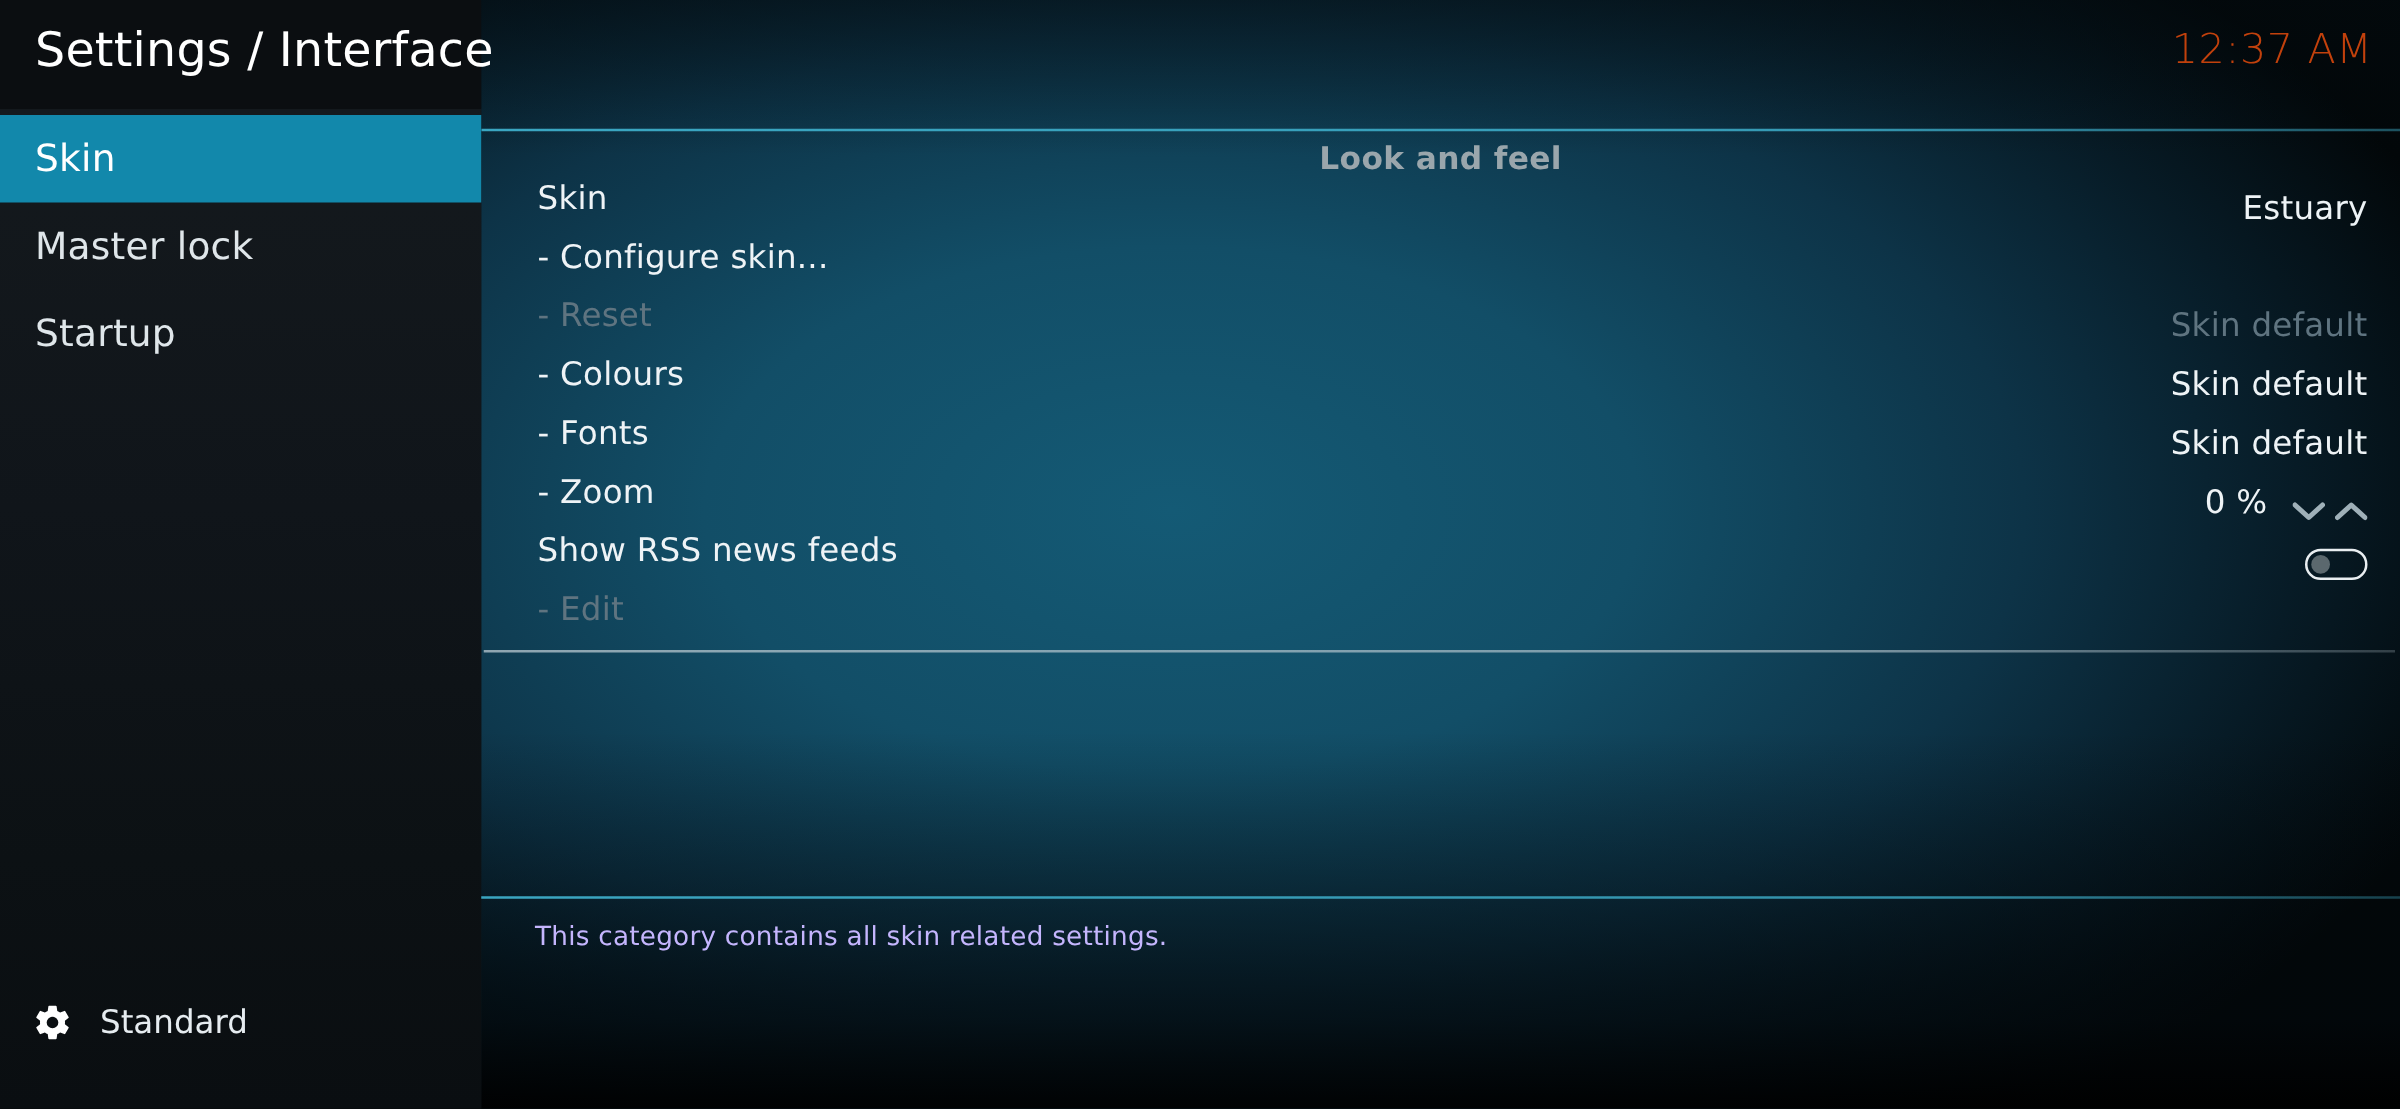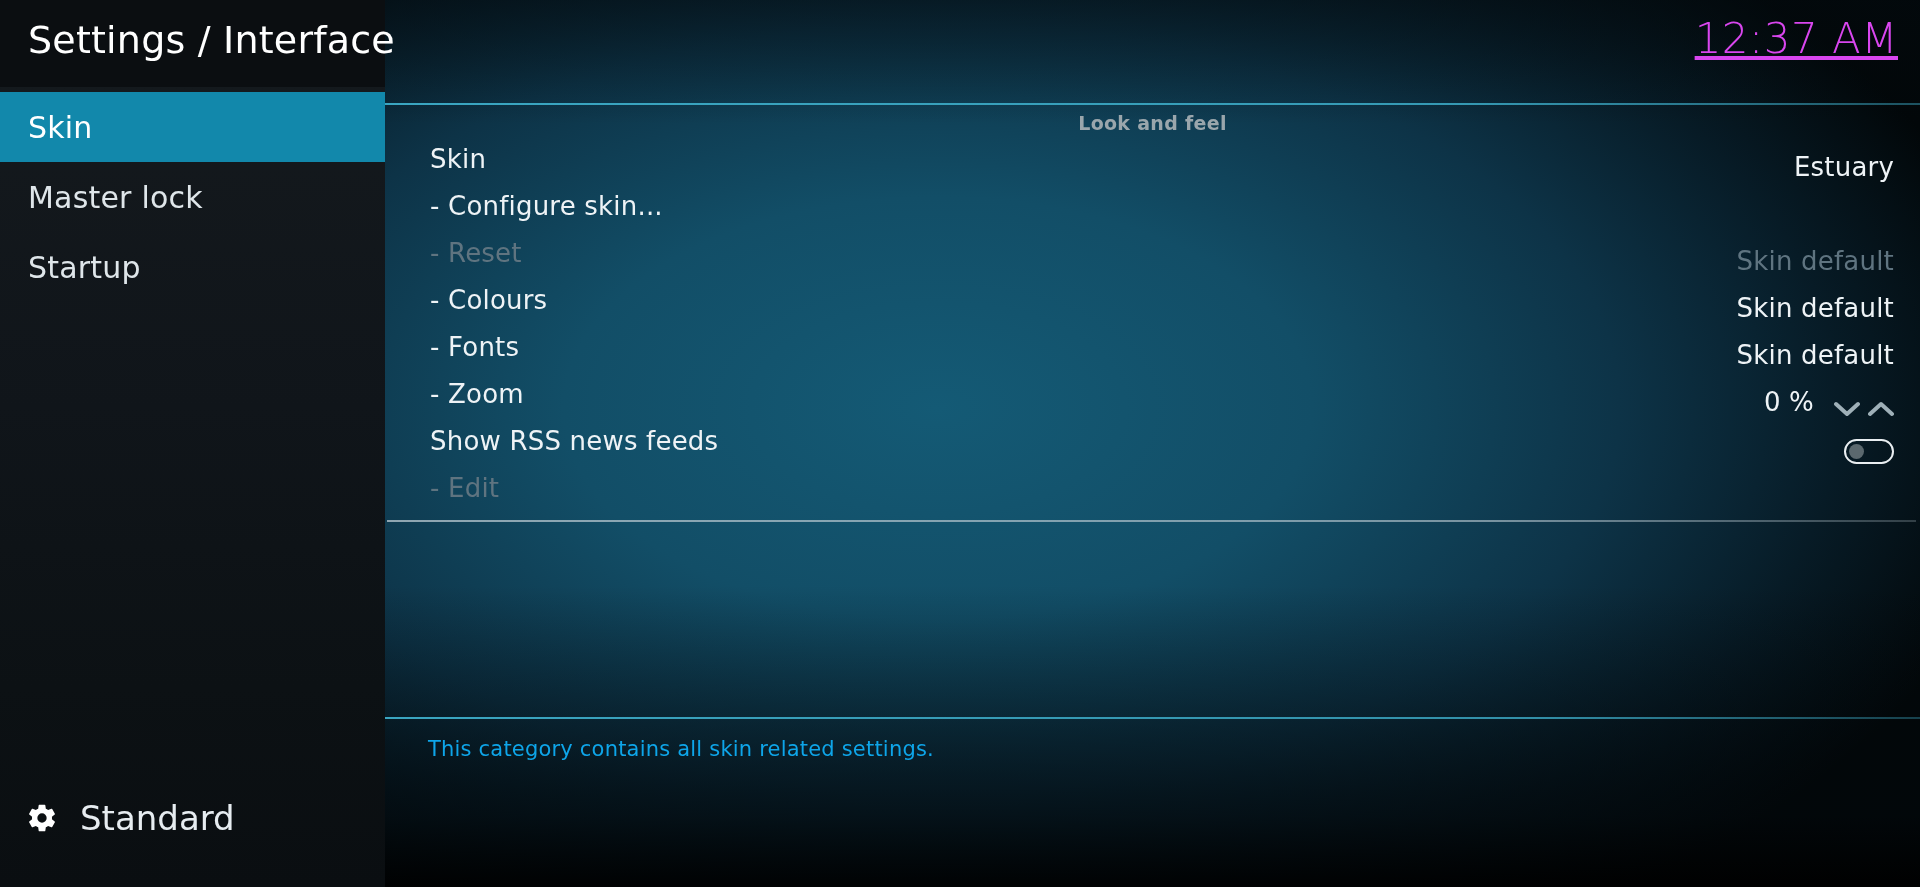--- a/index.html
+++ b/index.html
@@ -57,27 +57,26 @@
     font-weight: 400;
     color: #ffffff;
     letter-spacing: 0.2px;
     line-height: 52px;
     white-space: nowrap;
   }
   .header-clock {
     position: absolute;
     right: 22px;
     top: 10px;
-    font-size: 42px;
+    font-size: 33px;
     font-weight: 300;
-    color: #d946ef;
+    color: #c2410c;
     letter-spacing: 0.5px;
     line-height: 58px;
     white-space: nowrap;
-    text-decoration: underline;
   }
 
   
   .sidebar {
     position: absolute;
     left: 0; top: 87px;
     width: 385px;
     height: 800px;
     background: linear-gradient(180deg, #14191d 0%, #10151a 40%, #0c1114 75%, #0a0e11 100%);
     z-index: 4;
@@ -106,21 +105,21 @@
     top: 700px;
     width: 385px;
     height: 62px;
     display: flex;
     align-items: center;
     padding-left: 26px;
   }
   .gear-icon { width: 32px; height: 32px; display: block; }
   .sidebar-profile-label {
     margin-left: 22px;
-    font-size: 34px;
+    font-size: 26px;
     color: #e6ecf0;
     font-weight: 400;
     white-space: nowrap;
   }
 
   
   .content {
     position: absolute;
     left: 385px; top: 87px;
     width: 1535px; height: 800px;
@@ -133,21 +132,21 @@
     width: 1535px;
     height: 2px;
     background: linear-gradient(90deg, rgba(61,173,201,0.95) 0%, rgba(61,173,201,0.85) 70%, rgba(61,173,201,0.45) 100%);
   }
 
   .group-title {
     position: absolute;
     left: 0; top: 25px;
     width: 1535px;
     text-align: center;
-    font-size: 19px;
+    font-size: 25px;
     font-weight: 700;
     color: #9aa6ac;
     letter-spacing: 0.3px;
   }
 
   .settings-list {
     position: absolute;
     left: 0; top: 48px;
     width: 1535px;
   }
@@ -226,21 +225,21 @@
     position: absolute;
     left: 0; top: 0;
     width: 1535px; height: 2px;
     background: linear-gradient(90deg, rgba(61,173,201,0.95) 0%, rgba(61,173,201,0.8) 75%, rgba(61,173,201,0.35) 100%);
   }
   .footer-text {
     position: absolute;
     left: 43px;
     top: 20px;
     font-size: 21px;
-    color: #0ea5e9;
+    color: #c4b5fd;
     letter-spacing: 0.2px;
     white-space: nowrap;
   }
 </style>
 </head>
 <body>
 
 <div id="app">
 
   <div class="content-bg"></div>

